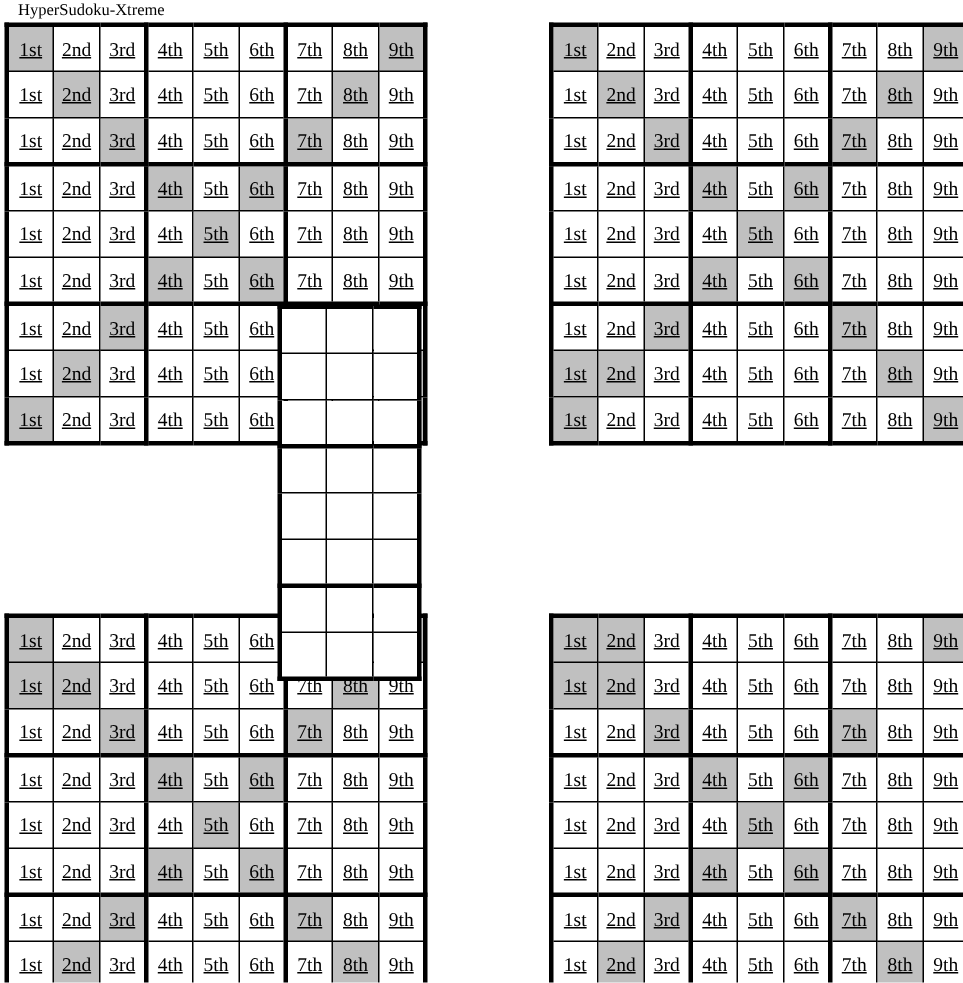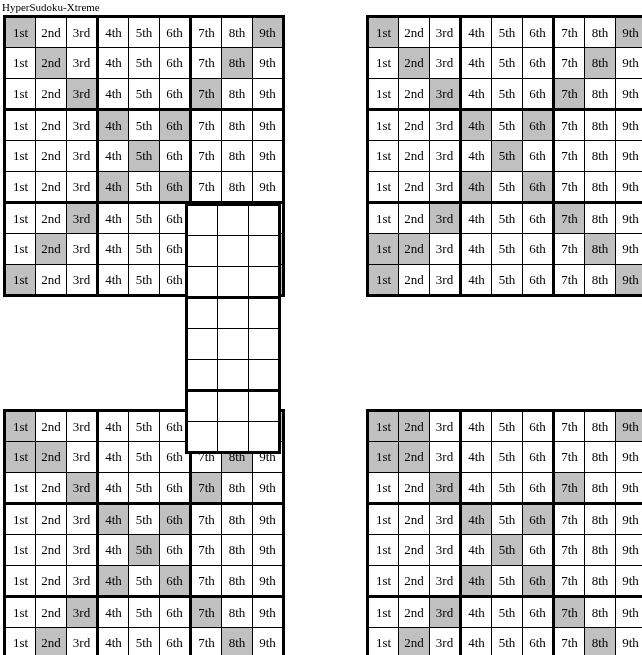--- a/index.html
+++ b/index.html
@@ -9,32 +9,33 @@
   }
   body {
     width: 642px;
     height: 655px;
     font-family: "Liberation Serif", serif;
     position: relative;
     overflow: hidden;
   }
   #title {
     position: absolute;
-    left: 2px;
+    left: 12px;
     top: 1px;
     font-size: 11px;
     color: #000;
     line-height: 13px;
     white-space: nowrap;
   }
   .grid {
     position: absolute;
     border-collapse: collapse;
     border-spacing: 0;
     table-layout: fixed;
+    text-decoration: underline;
   }
   .grid td {
     width: 31px;
     height: 31px;
     min-width: 31px;
     max-width: 31px;
     padding: 0;
     margin: 0;
     text-align: center;
     vertical-align: middle;

